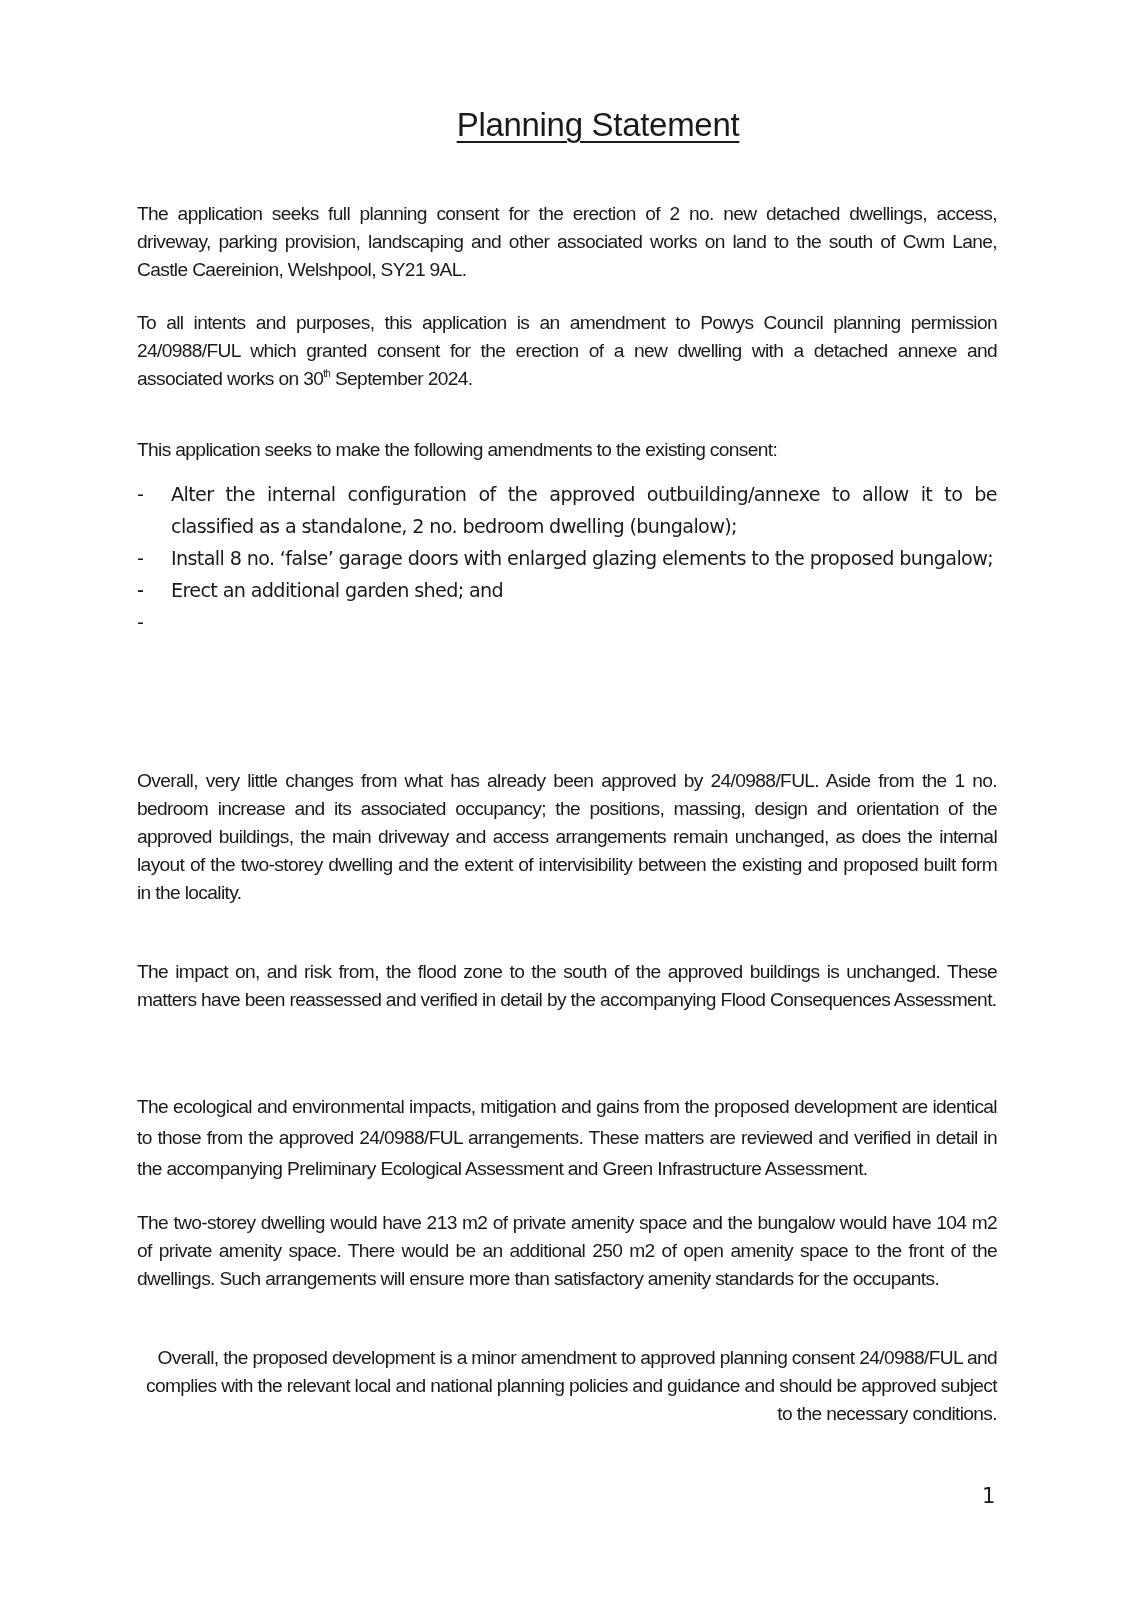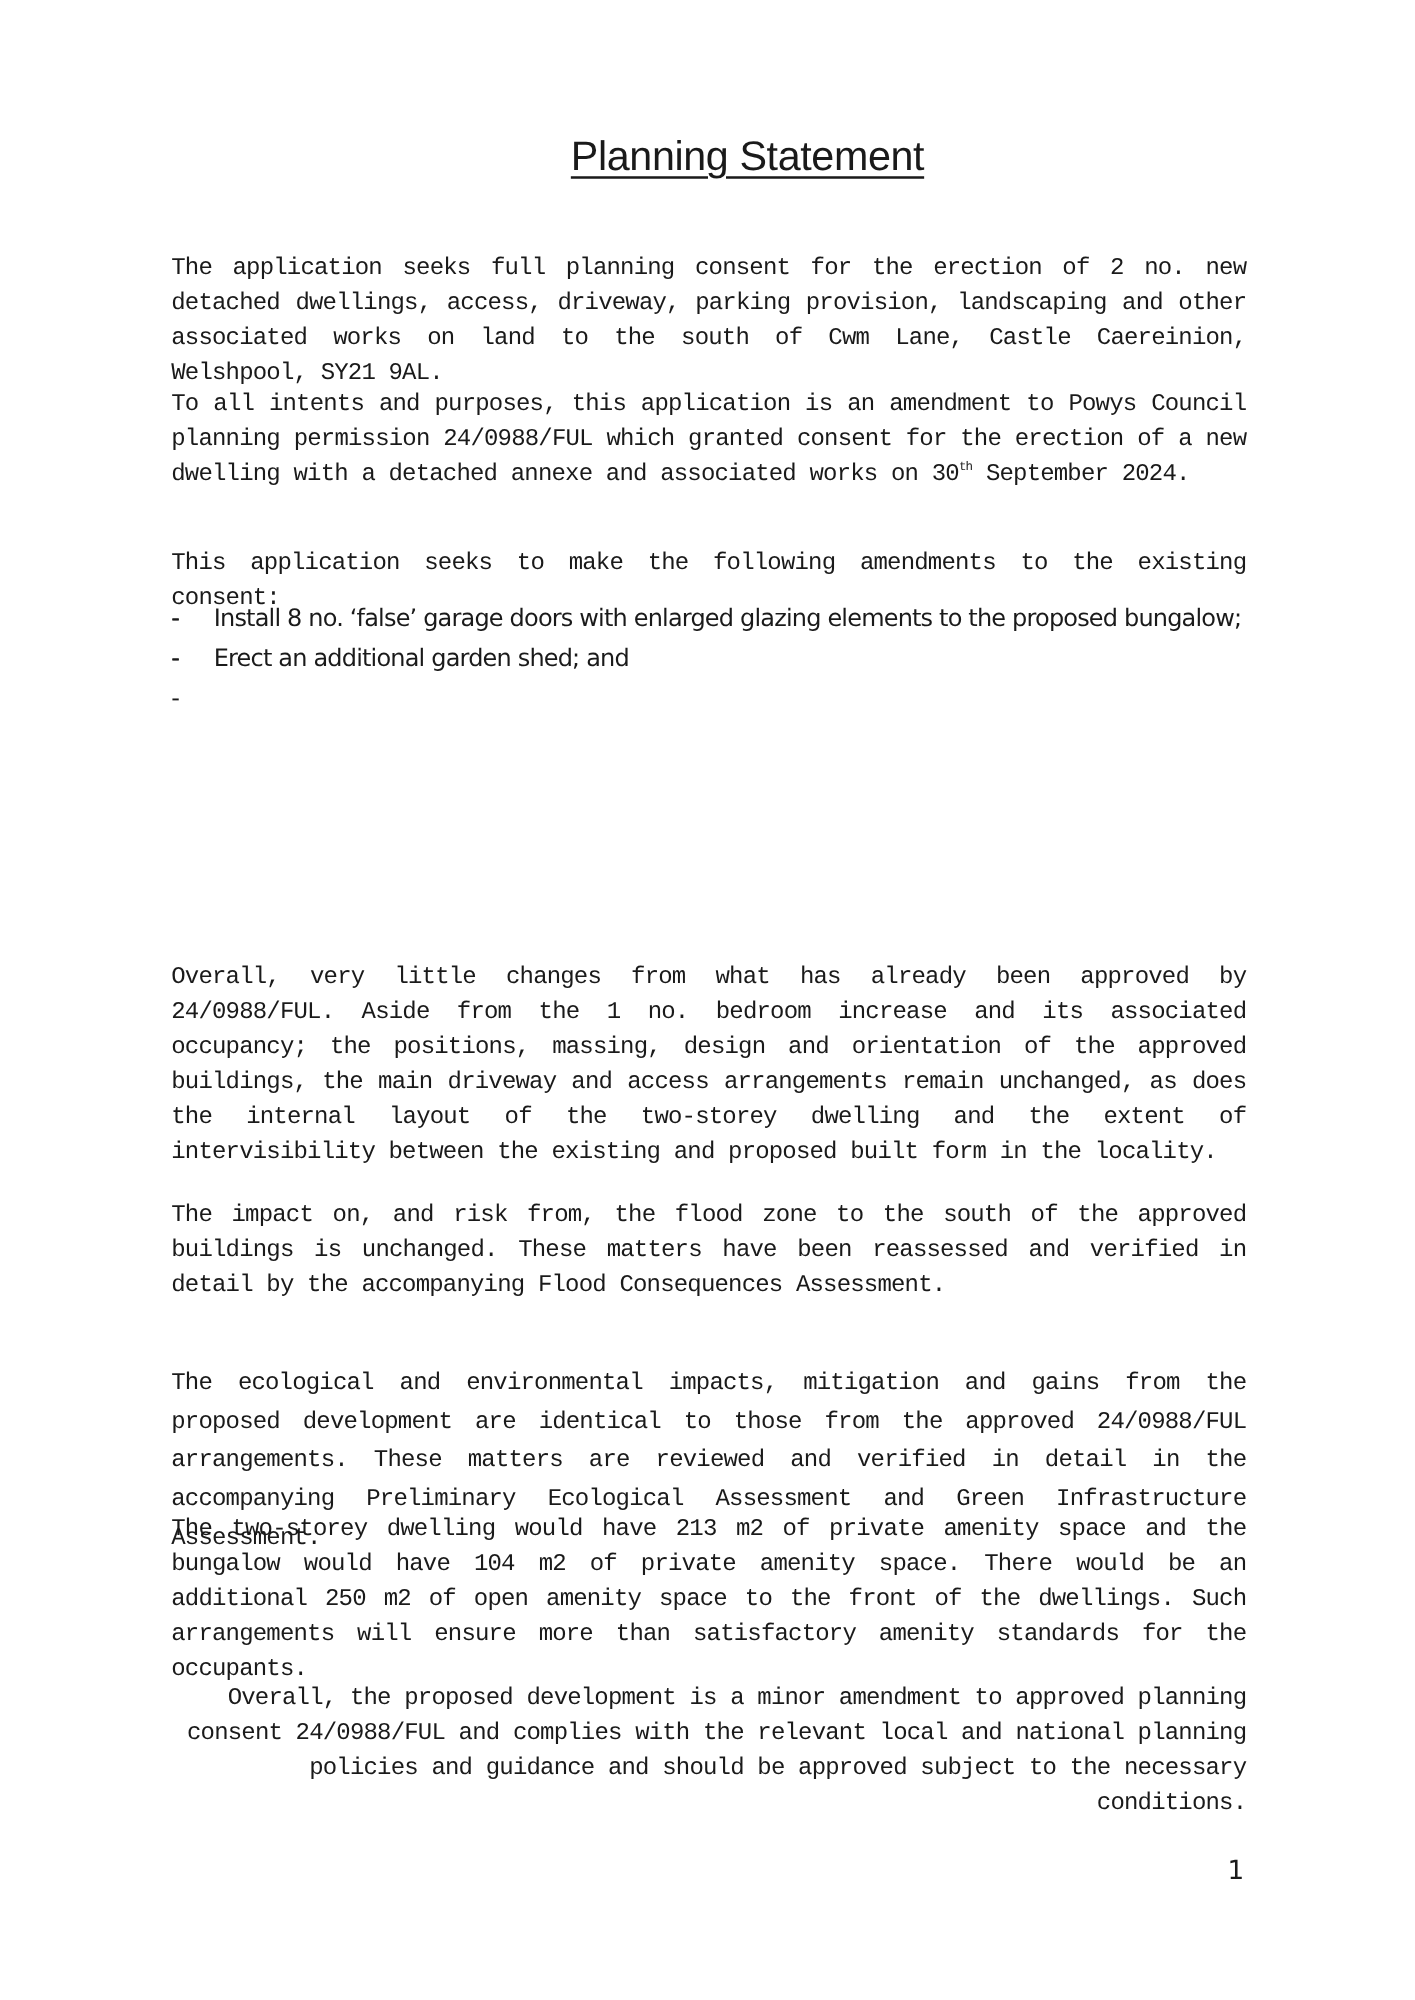--- a/index.html
+++ b/index.html
@@ -36,21 +36,21 @@
   }
   .title span {
     text-decoration: underline;
     text-decoration-thickness: 2px;
     text-underline-offset: 5px;
   }
   .body-text {
     position: absolute;
     left: 137px;
     width: 860px;
-    font-family: Liberation Mono, monospace;
+    font-family: Liberation Sans, sans-serif;
     font-size: 19.2px;
     letter-spacing: -0.65px;
     word-spacing: 0px;
     line-height: 28px;
     text-align: justify;
     margin: 0;
   }
   .body-text.ragged { text-align: right; }
   .body-text sup {
     font-size: 10px;
@@ -95,21 +95,21 @@
 
   <h1 class="title"><span>Planning Statement</span></h1>
 
   <p class="body-text" style="top:200px;">The application seeks full planning consent for the erection of 2 no. new detached dwellings, access, driveway, parking provision, landscaping and other associated works on land to the south of Cwm Lane, Castle Caereinion, Welshpool, SY21 9AL.</p>
 
   <p class="body-text" style="top:309px;"><span>To all intents and purposes, this application is an amendment to Powys Council planning permission 24/0988/FUL which granted consent for the erection of a new dwelling with a detached annexe and associated works on 30</span><sup>th</sup><span> September 2024.</span></p>
 
   <p class="body-text" style="top:436px;">This application seeks to make the following amendments to the existing consent:</p>
 
   <ul class="bullets">
-    <li><span class="dash">-</span></li>
+    <li><span class="dash">-</span><span>Alter the internal configuration of the approved outbuilding/annexe to allow it to be classified as a standalone, 2 no. bedroom dwelling (bungalow);</span></li>
     <li><span class="dash">-</span><span>Install 8 no. ‘false’ garage doors with enlarged glazing elements to the proposed bungalow;</span></li>
     <li><span class="dash">-</span></li>
     <li><span class="dash">-</span><span>Erect an additional garden shed; and</span></li>
     <li><span class="dash">-</span></li>
   </ul>
 
   <p class="body-text" style="top:767px;">Overall, very little changes from what has already been approved by 24/0988/FUL.  Aside from the 1 no. bedroom increase and its associated occupancy; the positions, massing, design and orientation of the approved buildings, the main driveway and access arrangements remain unchanged, as does the internal layout of the two-storey dwelling and the extent of intervisibility between the existing and proposed built form in the locality.</p>
 
   <p class="body-text" style="top:958px;">The impact on, and risk from, the flood zone to the south of the approved buildings is unchanged. These matters have been reassessed and verified in detail by the accompanying Flood Consequences Assessment.</p>
 

